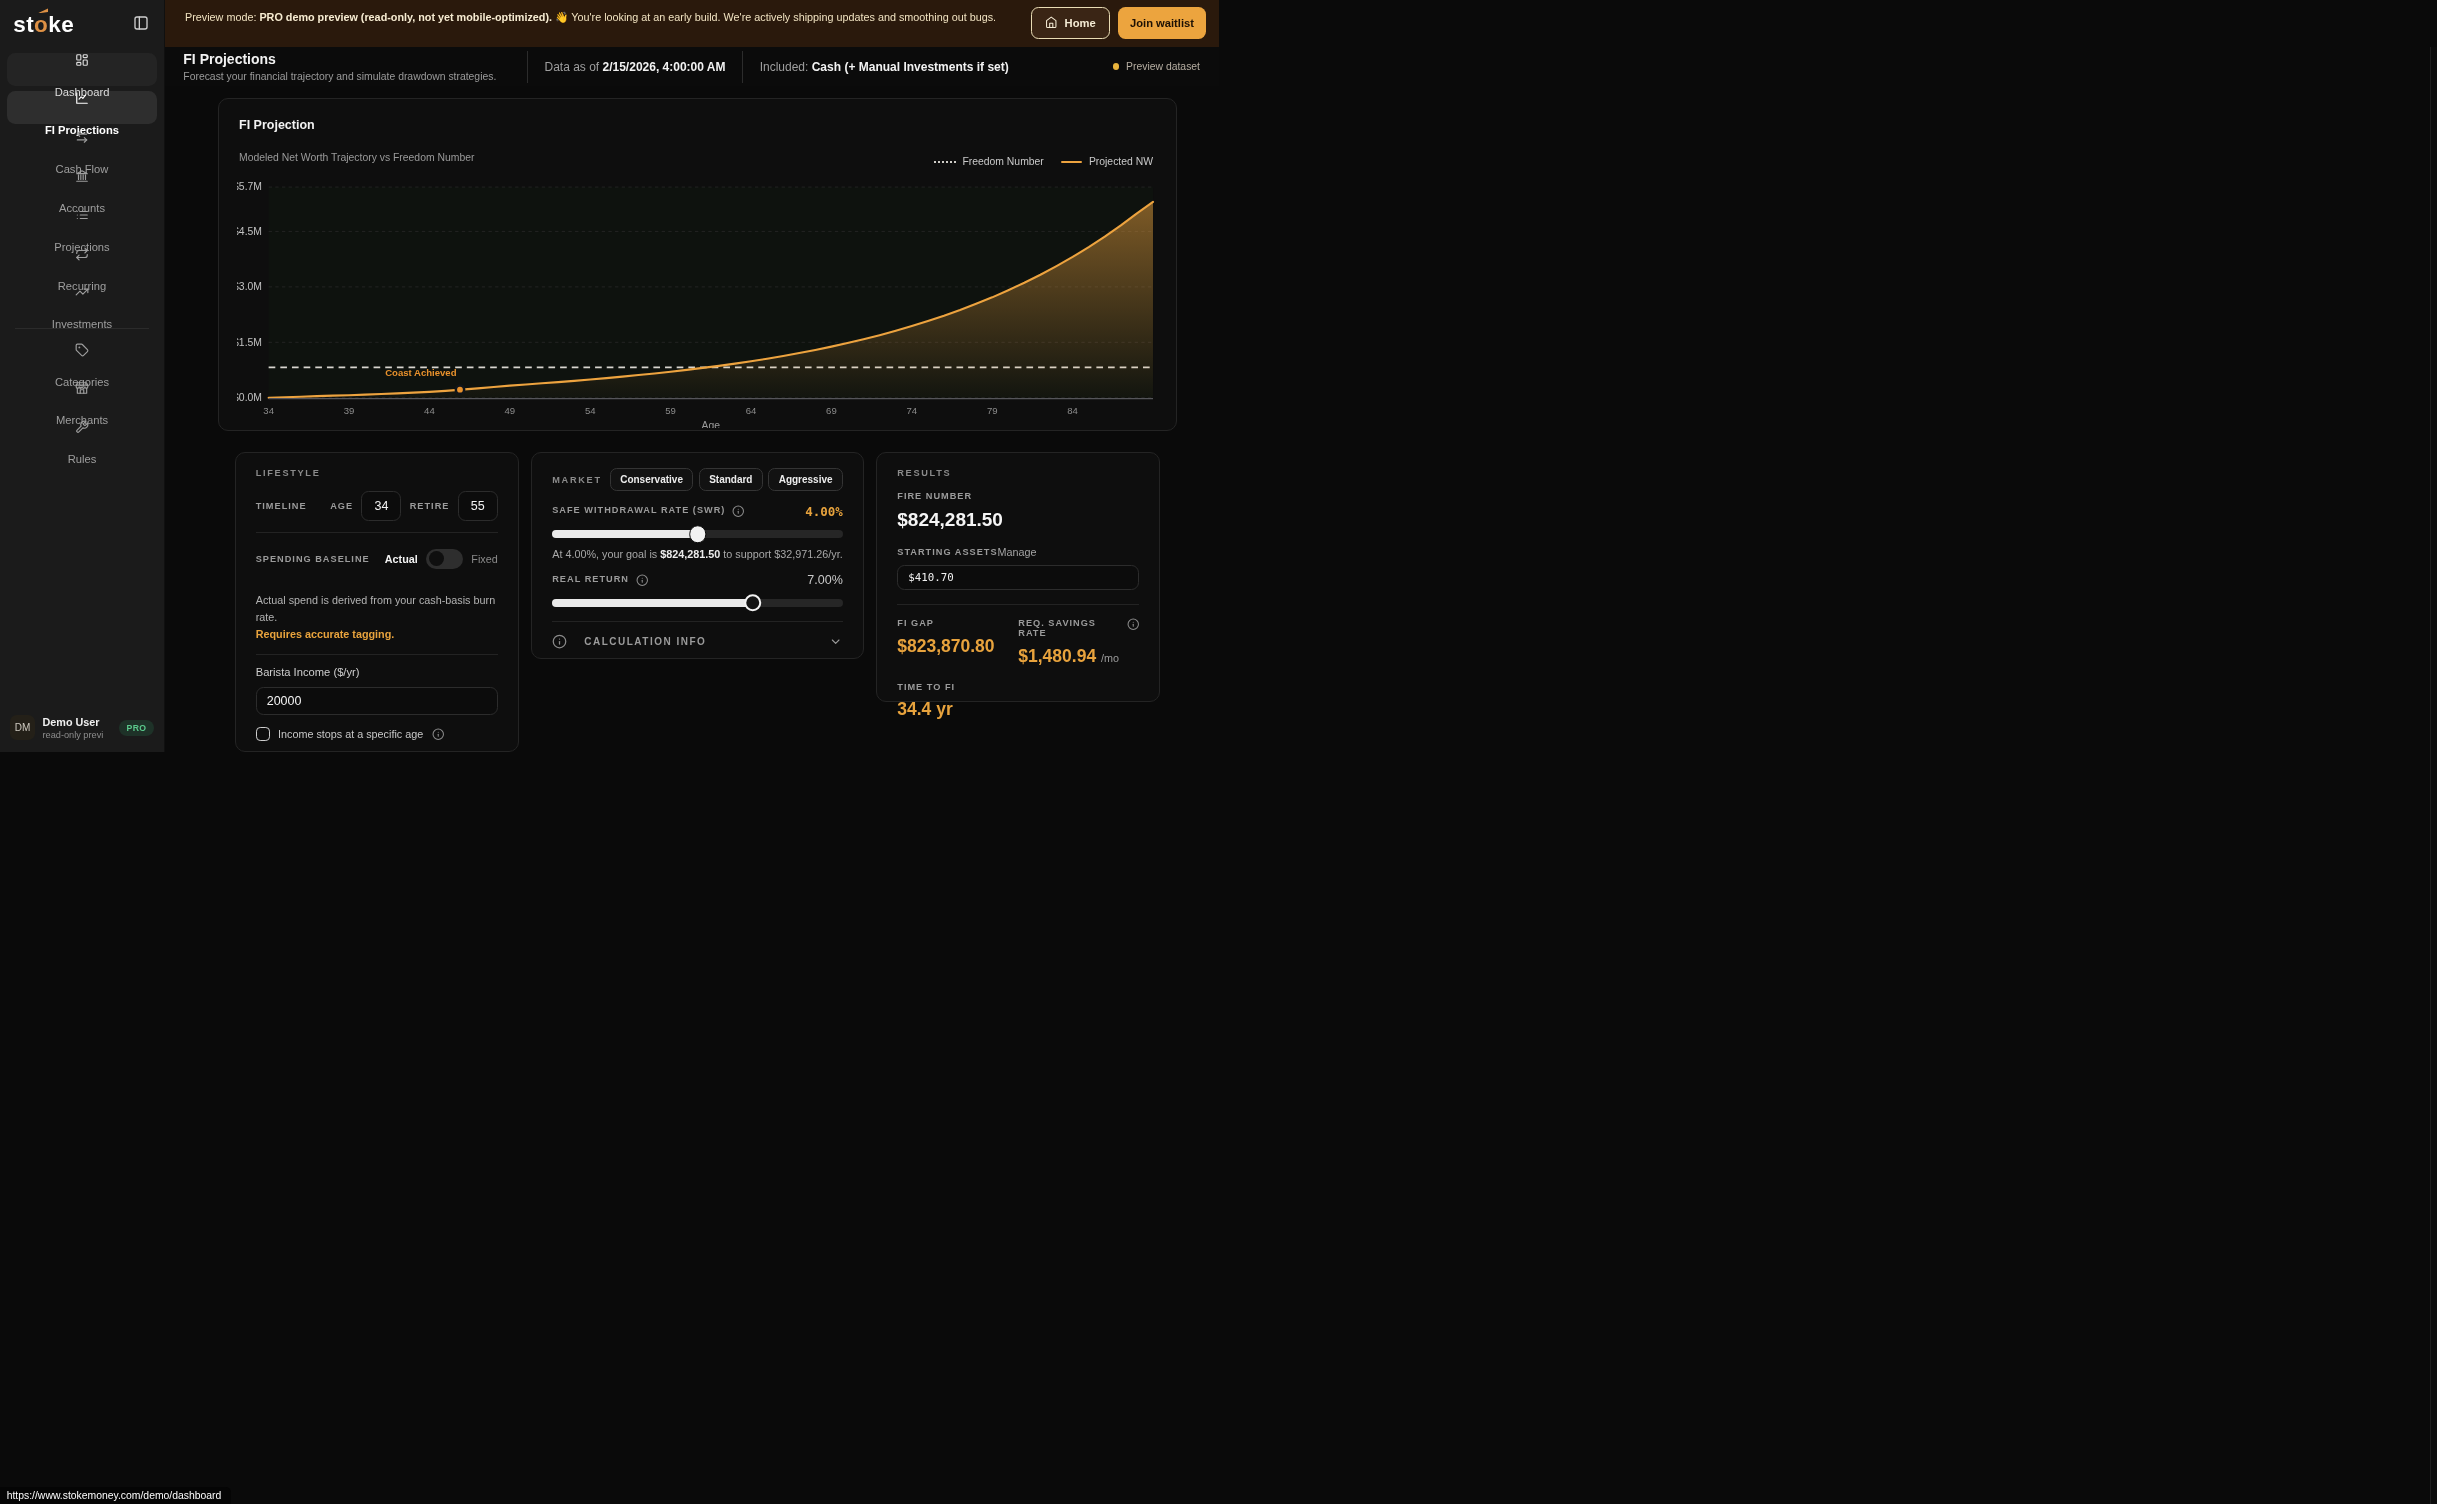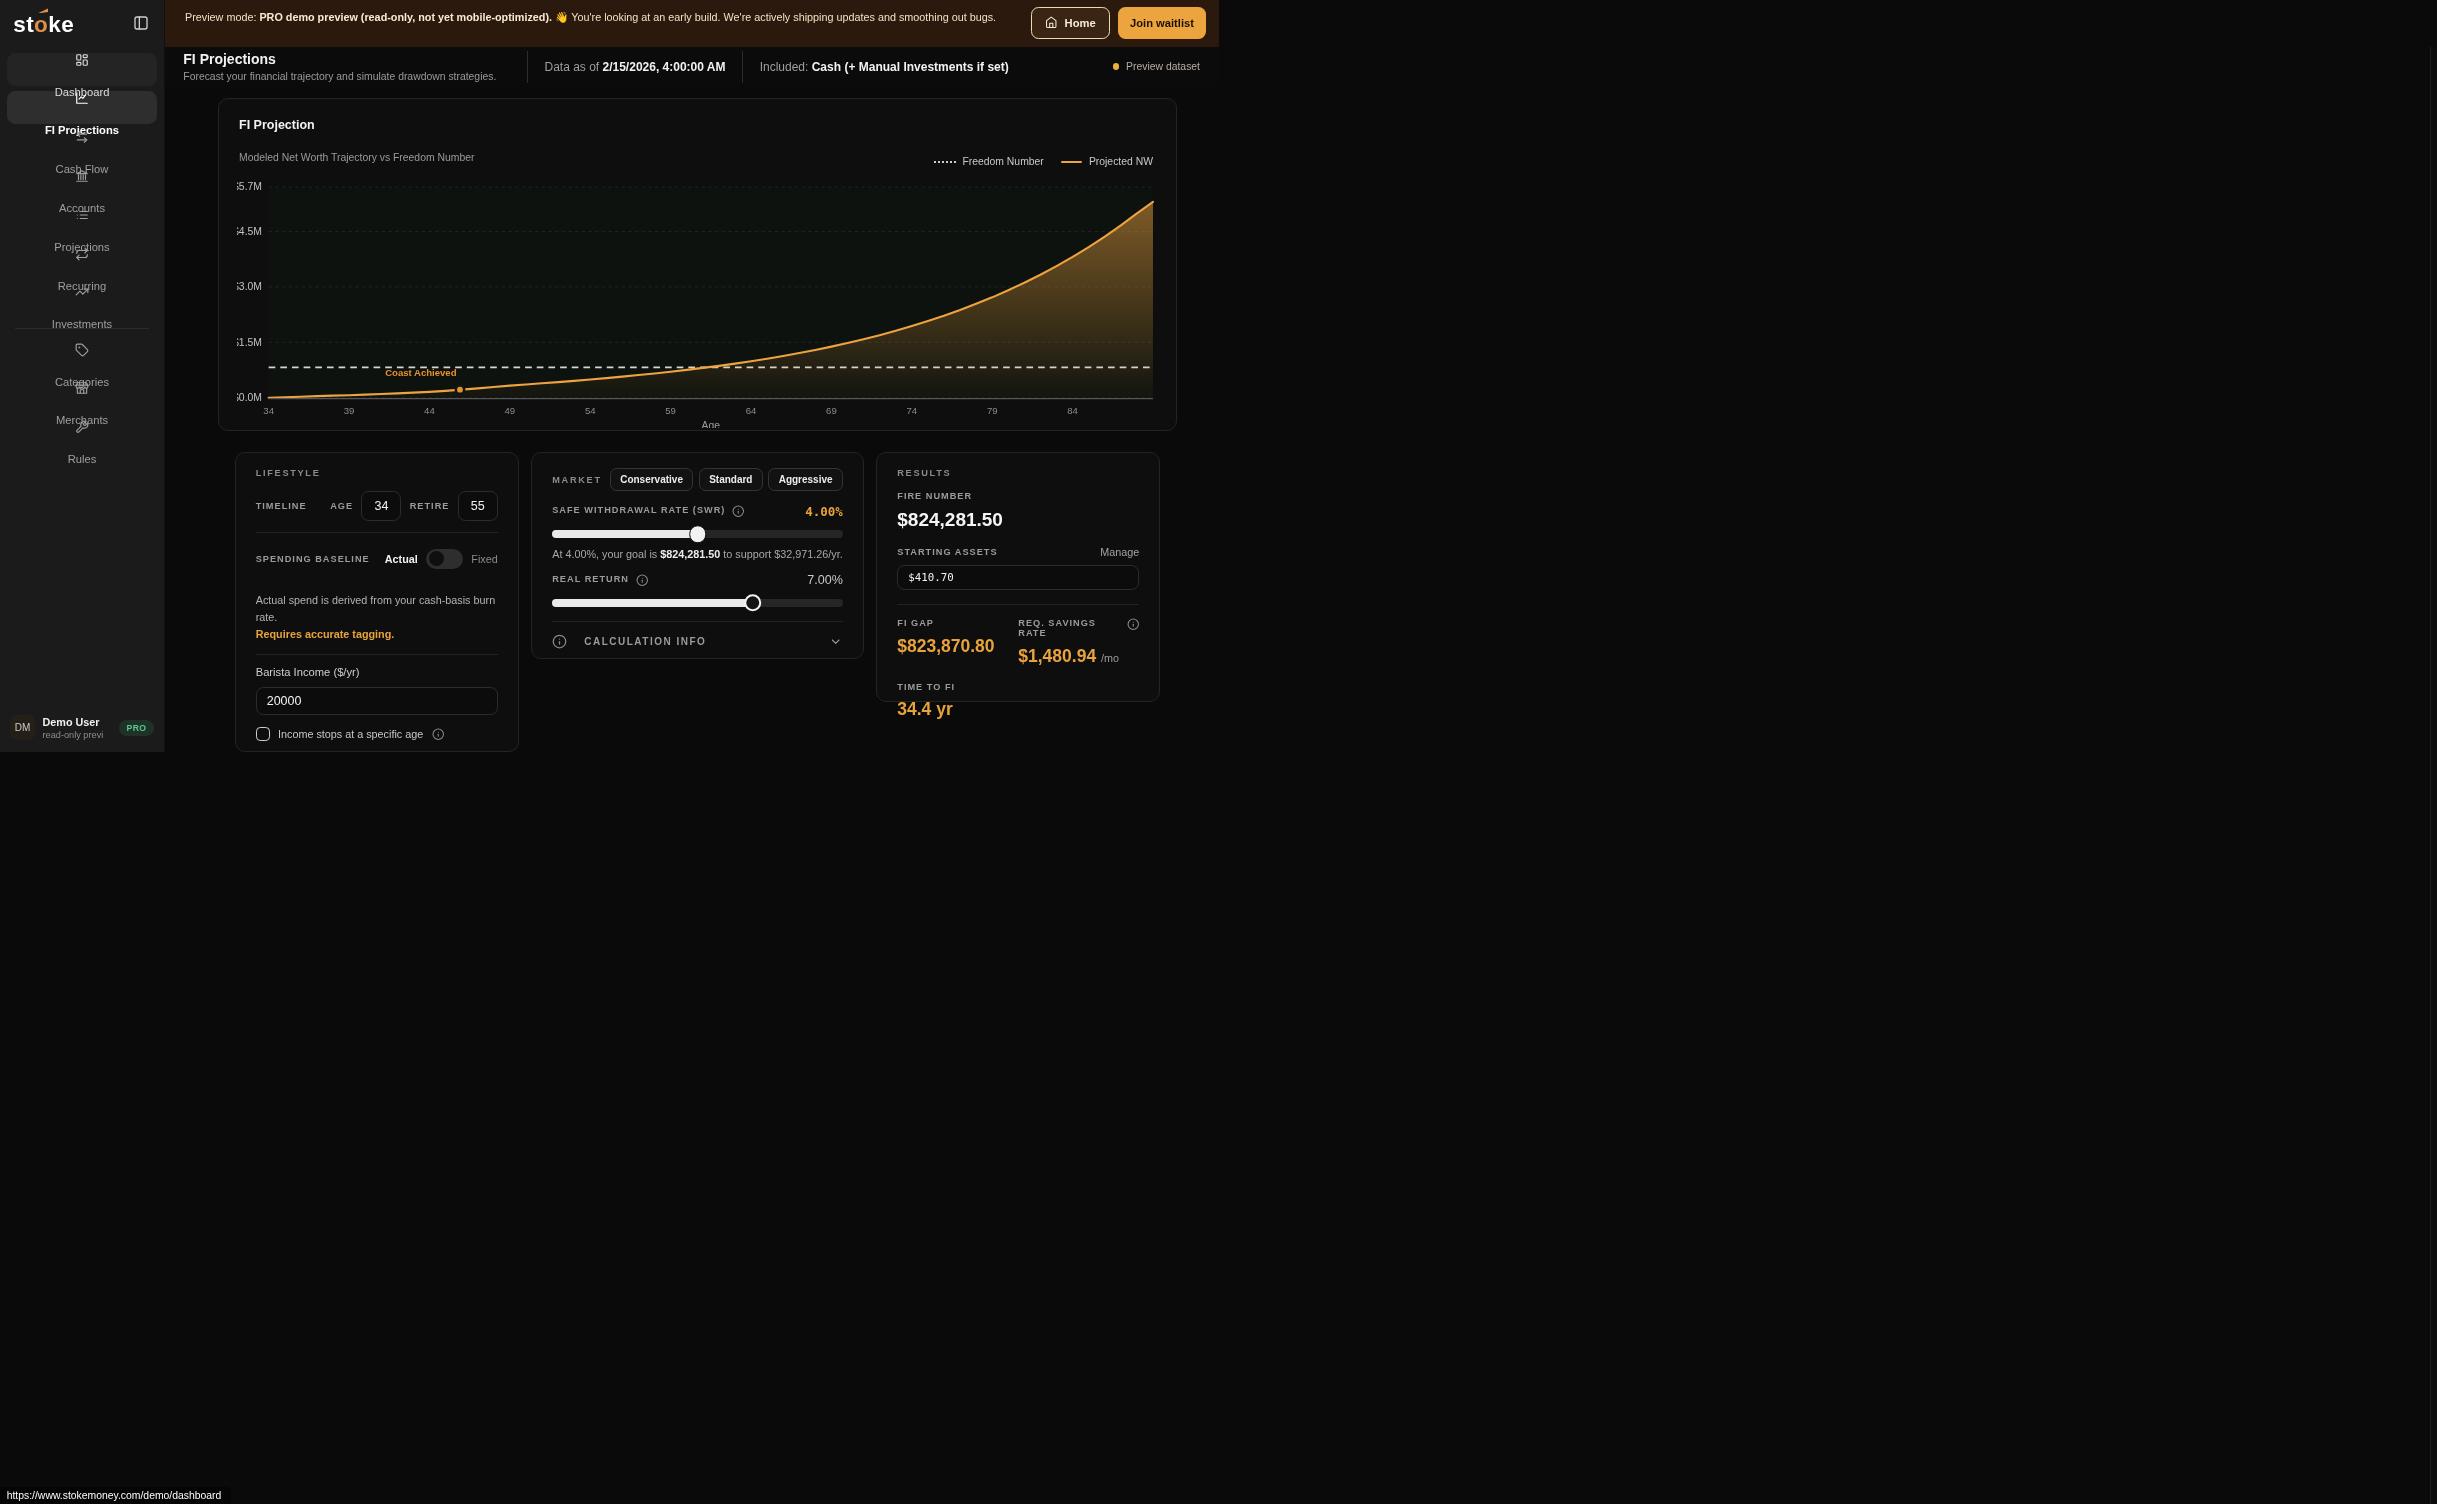--- a/index.html
+++ b/index.html
@@ -132,21 +132,21 @@
   .calc-row { justify-content:space-between; margin-top:12.5px; cursor:pointer; }
   .calc-left { display:flex; align-items:center; gap:17px; }
   .calc-left .info-icon { width:15px; height:15px; }
   .calc-label { font-size:10px; font-weight:bold; letter-spacing:1.5px; color:#9b9b9b; }
   .chevron-icon { width:13.3px; height:13.3px; color:#9b9b9b; }
 
   
   .results { height:250px; }
   .fire-label { margin-top:13.3px; }
   .fire-value { font-size:19px; font-weight:bold; color:#f5f5f5; margin-top:7.5px; }
-  .assets-row { justify-content:space-between; margin-top:15px;gap:28px; }
+  .assets-row { justify-content:flex-start; margin-top:15px; }
   .manage-link { font-size:10.8px; color:#a3a3a3; cursor:pointer; }
   .assets-input { height:25px; font-family:"DejaVu Sans Mono", monospace; font-size:10.8px; margin-top:7.5px; }
   .results .hdivider { margin:14px 0 0 0; }
   .result-grid { display:grid; grid-template-columns:1fr 1fr; margin-top:13.3px; }
   .orange-value { font-size:17.5px; font-weight:bold; color:#e8a33d; margin-top:7.5px; }
   .unit { font-size:10.8px; font-weight:normal; color:#9b9b9b; }
   .time-block { margin-top:15px; }
 
   
   .status-url { position:fixed; left:0; bottom:0; background:#050505; color:#fdfdfd; font-size:10.4px;

